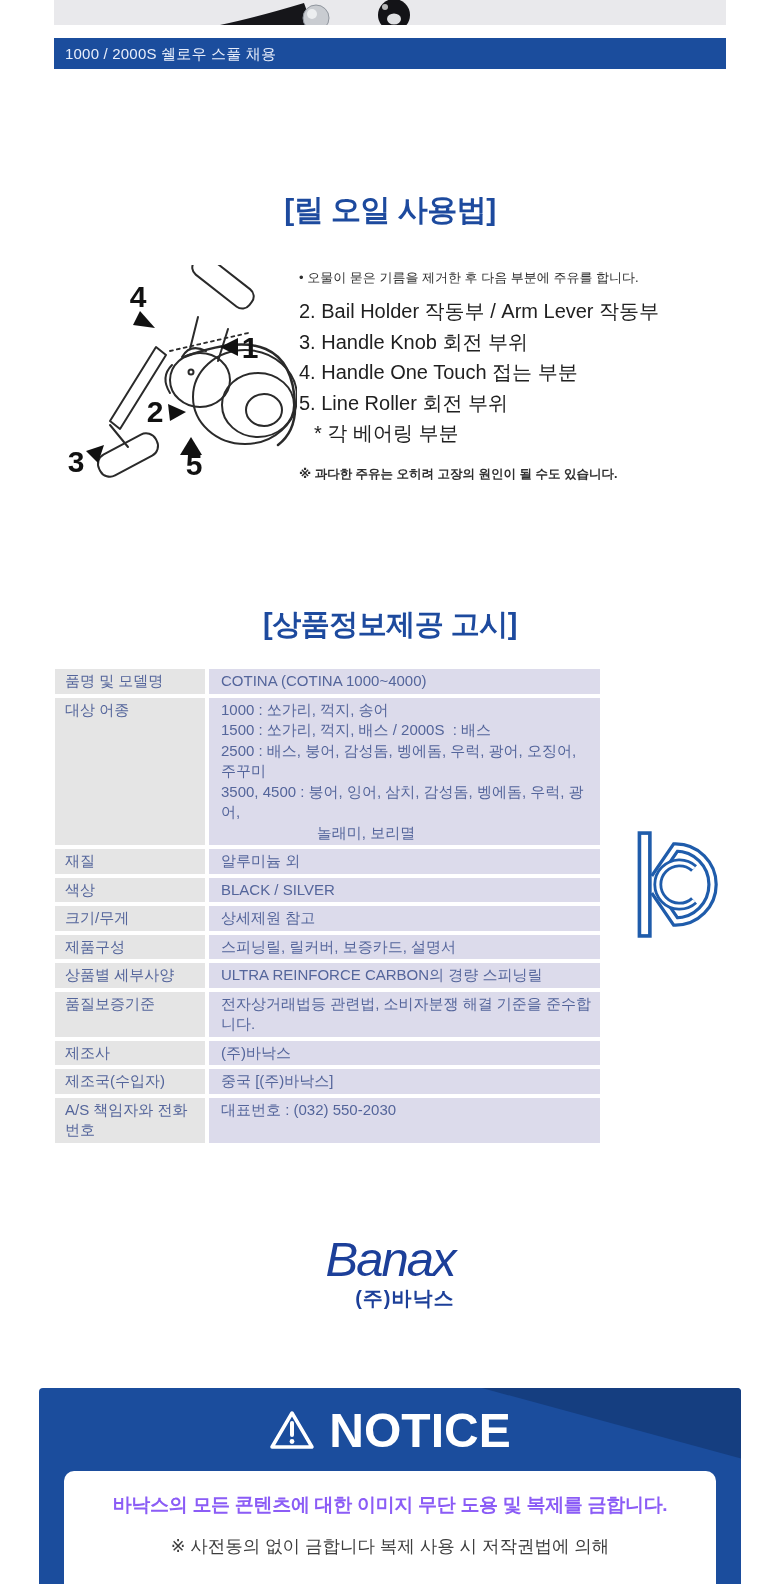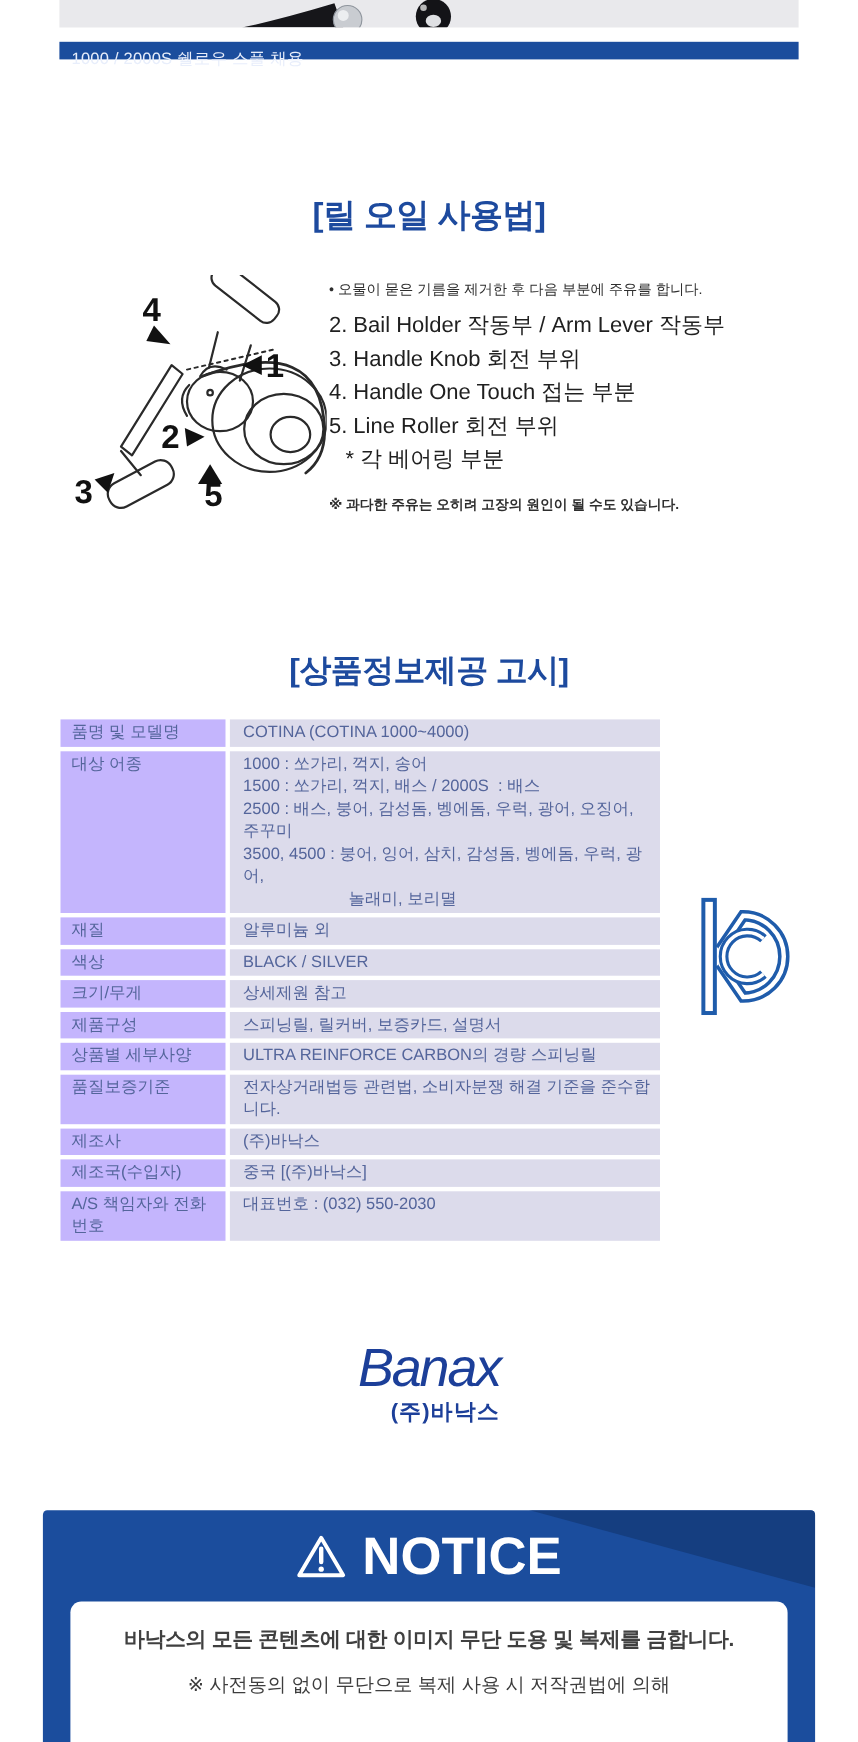--- a/index.html
+++ b/index.html
@@ -1,60 +1,60 @@
 <!DOCTYPE html>
 <html><head>
 <meta charset="utf-8">
 <style>
   html,body{margin:0;padding:0;background:#fff;}
   .page{position:relative;width:780px;height:1584px;background:#fff;overflow:hidden;
         font-family:"Liberation Sans","DejaVu Sans",sans-serif;color:#222;}
 
   
   .photo-strip{margin-left:54px;width:672px;height:25px;background:#e9e9ec;position:relative;overflow:hidden;}
-  .banner{margin:13px 0 0 54px;width:672px;height:16px;background:#1b4d9d;color:#e8eefb;
+  .banner{margin:13px 0 0 54px;width:672px;height:31px;background:#1b4d9d;color:#e8eefb;
           font-size:15px;line-height:31px;padding-left:11px;box-sizing:border-box;letter-spacing:.2px;}
 
   
   .oil-title{margin-top:121px;text-align:center;font-size:30px;font-weight:bold;color:#1d4a9e;letter-spacing:-.5px;}
   .oil-flex{display:flex;margin:34px 0 0 52px;}
   .oil-diagram{flex:none;width:245px;height:220px;}
   .oil-text{margin-left:2px;padding-top:2px;}
   .oil-intro{font-size:13px;color:#2e2e2e;margin:2px 0 9px 0;}
   .oil-item{font-size:20px;color:#202020;line-height:30.5px;}
   .oil-item.indent{padding-left:15px;}
   .oil-note{margin-top:17px;font-size:12.5px;font-weight:bold;color:#2e2e2e;}
 
   
   .info-section{margin-top:120px;position:relative;}
   .info-title{text-align:center;font-size:29px;font-weight:bold;color:#1d4a9e;letter-spacing:-.5px;}
   .info-table{margin:24px 0 0 55px;width:545px;}
   .info-row{display:flex;margin-bottom:4px;}
-  .info-label{flex:none;width:150px;margin-right:4px;background:#c4b5fd;color:#54659b;
+  .info-label{flex:none;width:150px;margin-right:4px;background:#e5e5e5;color:#54659b;
               font-size:15px;line-height:20.5px;padding:2px 6px 2px 10px;box-sizing:border-box;}
   .info-value{flex:1;background:#dcdbeb;color:#54659b;font-size:15px;line-height:20.5px;
               padding:2px 8px 2px 12px;box-sizing:border-box;white-space:pre-wrap;}
   .kc-mark{position:absolute;right:57px;top:212px;width:90px;height:135px;}
 
   
   .logo-block{margin-top:90px;text-align:center;}
   .logo-inner{display:inline-block;position:relative;text-align:right;}
   .banax-text{font-size:49px;font-weight:normal;font-style:italic;color:#1c3f99;letter-spacing:-2px;
               display:block;text-align:center;line-height:52px;}
   .banax-sub{font-size:20px;font-weight:bold;color:#1c3f99;letter-spacing:1px;margin-top:0;}
 
   
   .notice{position:relative;margin:76px 39px 0 39px;height:247px;background:#1b4d9d;border-radius:4px;overflow:hidden;}
   .notice-tri-tr{position:absolute;top:0;right:0;width:261px;height:71px;background:#153e80;
                  clip-path:polygon(0 0,100% 0,100% 100%);}
   .notice-head{position:relative;display:flex;align-items:center;justify-content:center;gap:14px;padding-top:15px;}
   .notice-title{font-size:48px;font-weight:bold;color:#fff;letter-spacing:0;}
   .notice-box{position:relative;margin:13px 25px 0 25px;height:141px;background:#fff;border-radius:10px;
               text-align:center;padding-top:21px;box-sizing:border-box;}
-  .notice-red{font-size:19px;font-weight:bold;color:#404040;letter-spacing:-.3px;}
+  .notice-red{font-size:19px;font-weight:bold;color:#8b5cf6;letter-spacing:-.3px;}
   .notice-body{margin-top:12px;font-size:17.5px;color:#3d3d3d;line-height:33px;}
 
   svg text.num{font-family:"Liberation Sans",sans-serif;font-size:30px;font-weight:bold;fill:#111;}
 </style>
 </head>
 <body>
 
 <div class="page">
 
   <div class="photo-strip">
@@ -195,20 +195,20 @@
       <svg width="46" height="42" viewBox="0 0 46 42">
         <path d="M23,4 L43,38 L3,38 Z" fill="none" stroke="#fff" stroke-width="3.5" stroke-linejoin="round"></path>
         <line x1="23" y1="14" x2="23" y2="26" stroke="#fff" stroke-width="4" stroke-linecap="round"></line>
         <circle cx="23" cy="32.5" r="2.4" fill="#fff"></circle>
       </svg>
       <span class="notice-title">NOTICE</span>
     </div>
     <div class="notice-box">
       <div class="notice-red">바낙스의 모든 콘텐츠에 대한 이미지 무단 도용 및 복제를 금합니다.</div>
       <div class="notice-body">
-        <div>※ 사전동의 없이 무단으로 복제 사용 시 저작권법에 의해</div>
+        <div>※ 사전동의 없이 금합니다 복제 사용 시 저작권법에 의해</div>
 
       </div>
     </div>
 
   </div>
 
 </div>
 
 </body></html>

